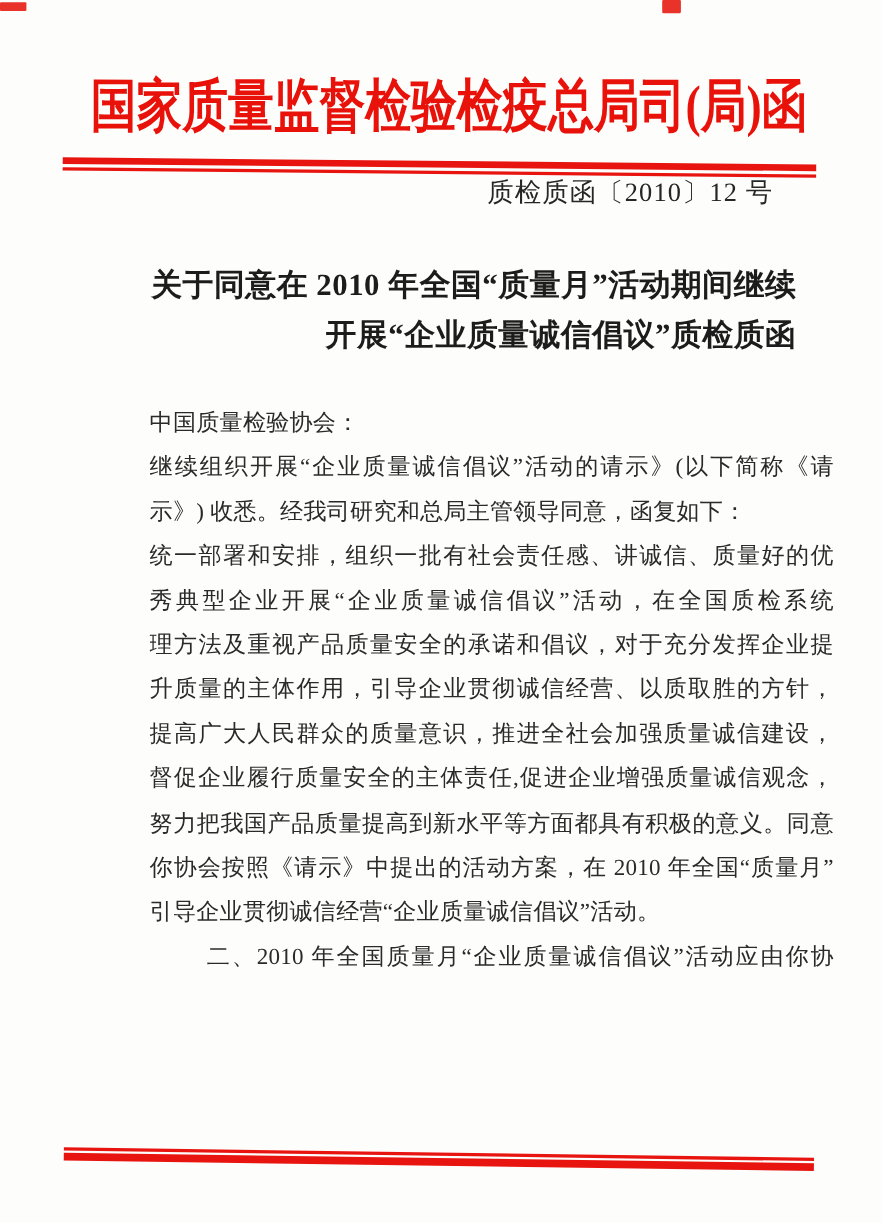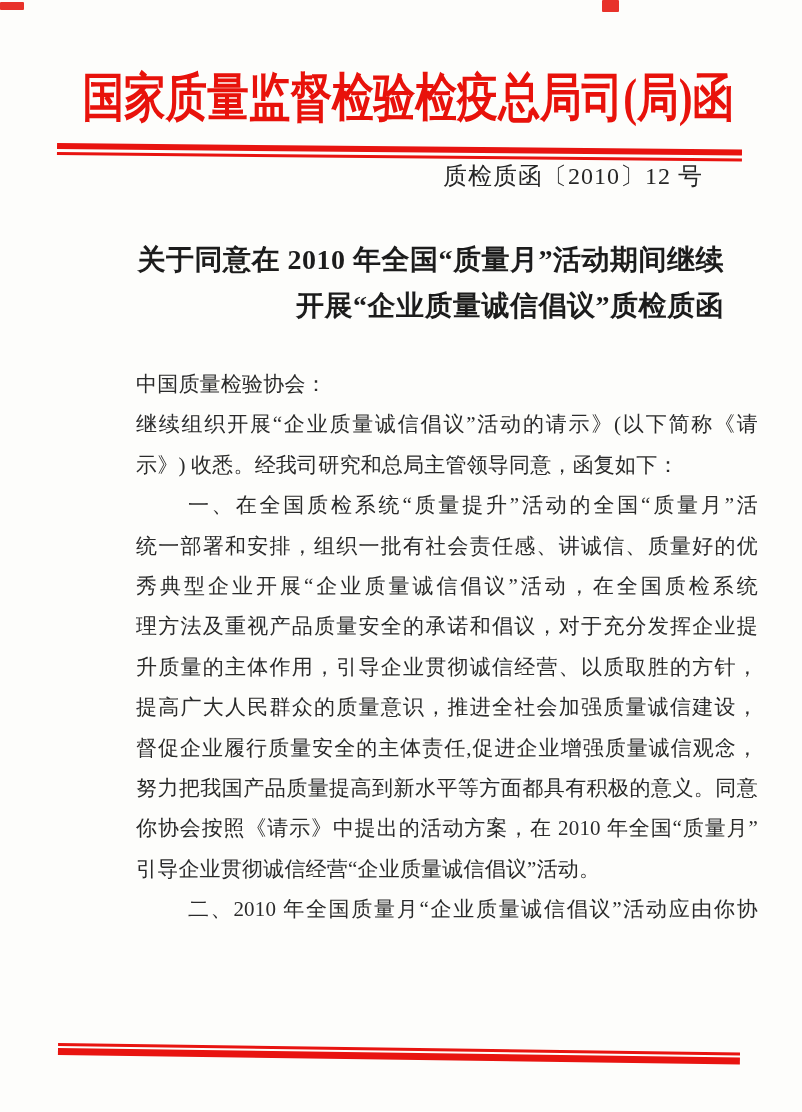--- a/index.html
+++ b/index.html
@@ -110,21 +110,20 @@
 
   <h2 class="doc-title">
     <div>关于同意在 2010 年全国“质量月”活动期间继续</div>
     <div>开展“企业质量诚信倡议”质检质函</div>
   </h2>
 
   <div class="doc-body" id="body-lines">
       <div class="line end">中国质量检验协会：</div>
       <div class="line fill">继续组织开展“企业质量诚信倡议”活动的请示》(以下简称《请</div>
       <div class="line end">示》) 收悉。经我司研究和总局主管领导同意，函复如下：</div>
-      <div class="line fill indent">一、在全国质检系统“质量提升”活动的全国“质量月”活</div>
       <div class="line fill">统一部署和安排，组织一批有社会责任感、讲诚信、质量好的优</div>
       <div class="line fill">秀典型企业开展“企业质量诚信倡议”活动，在全国质检系统</div>
       <div class="line fill">理方法及重视产品质量安全的承诺和倡议，对于充分发挥企业提</div>
       <div class="line fill">升质量的主体作用，引导企业贯彻诚信经营、以质取胜的方针，</div>
       <div class="line fill">提高广大人民群众的质量意识，推进全社会加强质量诚信建设，</div>
       <div class="line fill">督促企业履行质量安全的主体责任,促进企业增强质量诚信观念，</div>
       <div class="line fill">努力把我国产品质量提高到新水平等方面都具有积极的意义。同意</div>
       <div class="line fill">你协会按照《请示》中提出的活动方案，在 2010 年全国“质量月”</div>
       <div class="line end">引导企业贯彻诚信经营“企业质量诚信倡议”活动。</div>
       <div class="line fill indent">二、2010 年全国质量月“企业质量诚信倡议”活动应由你协</div>

